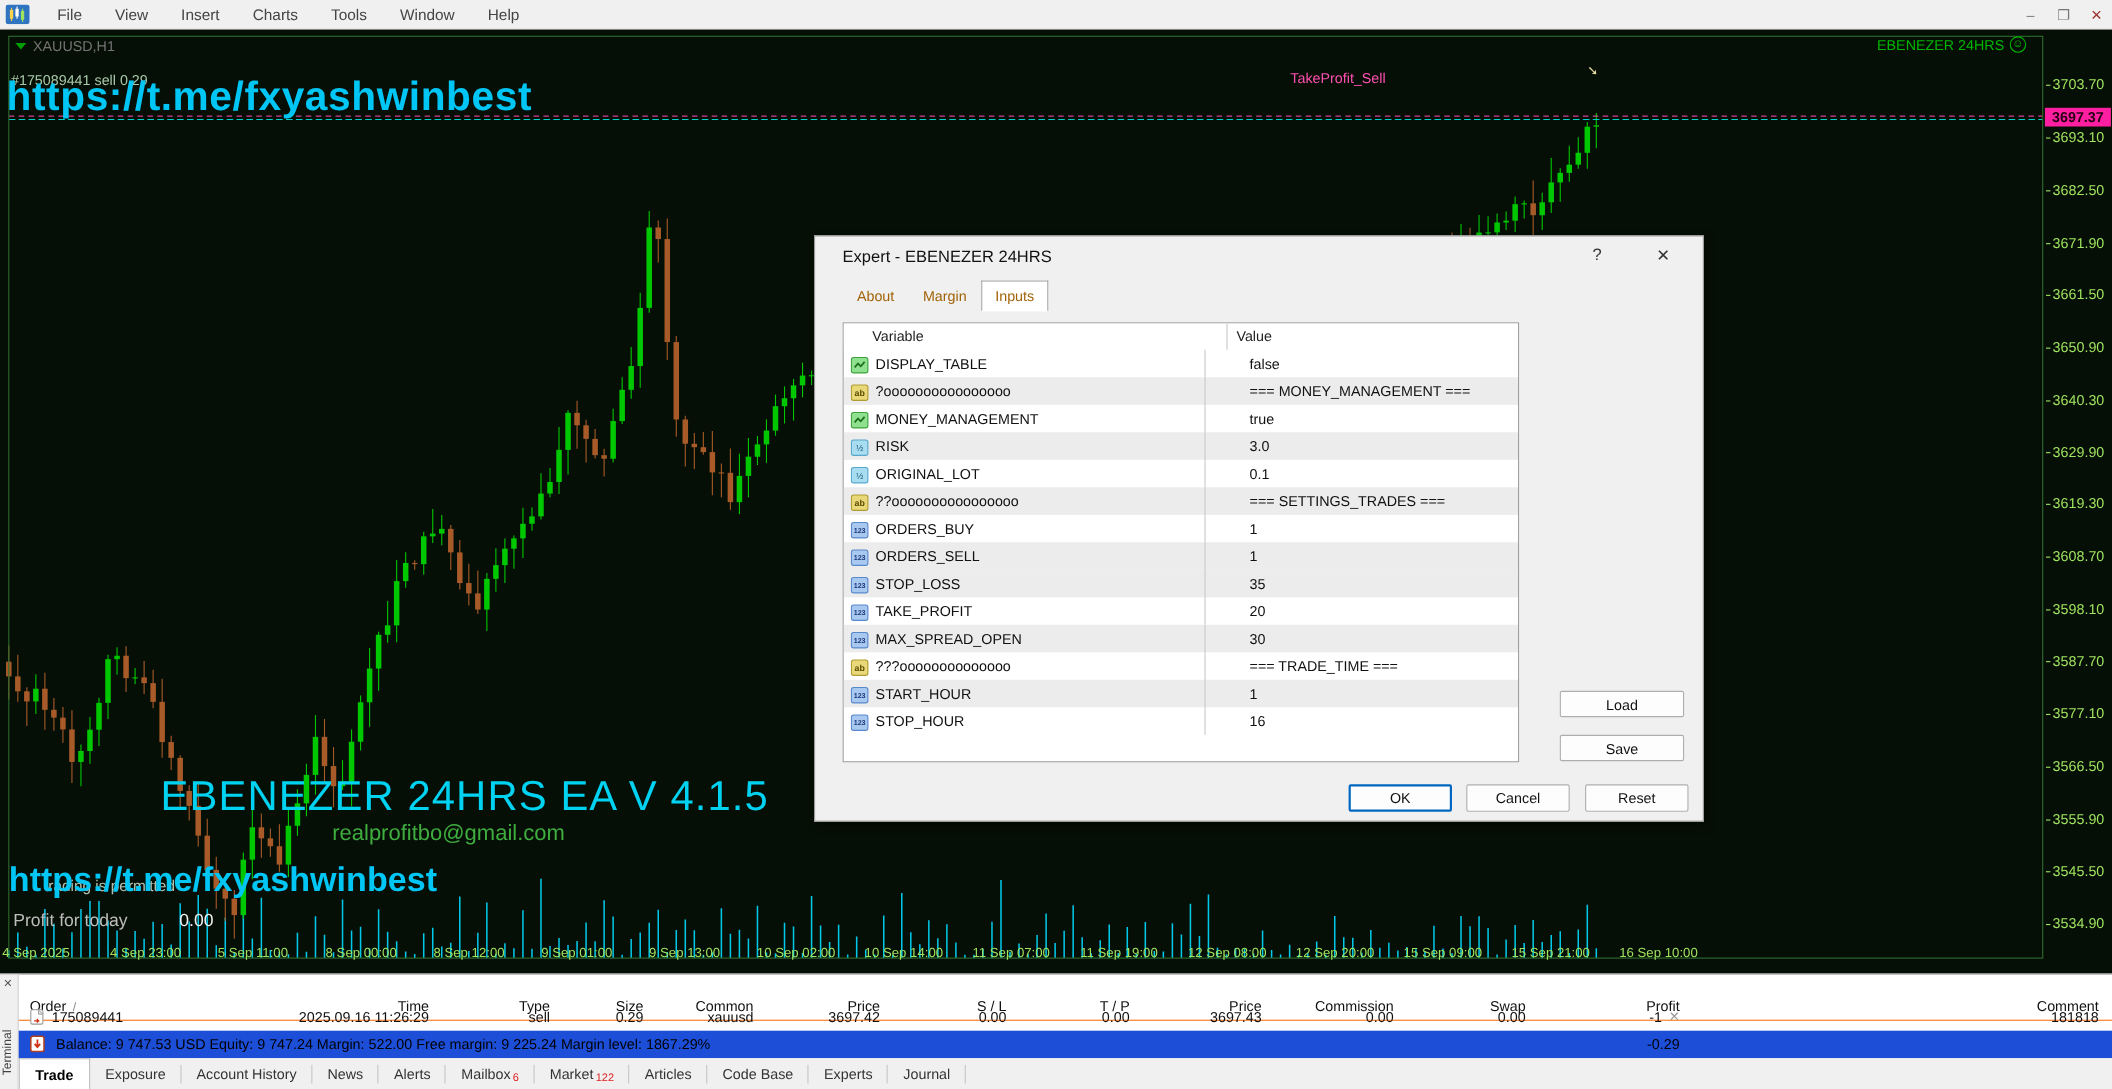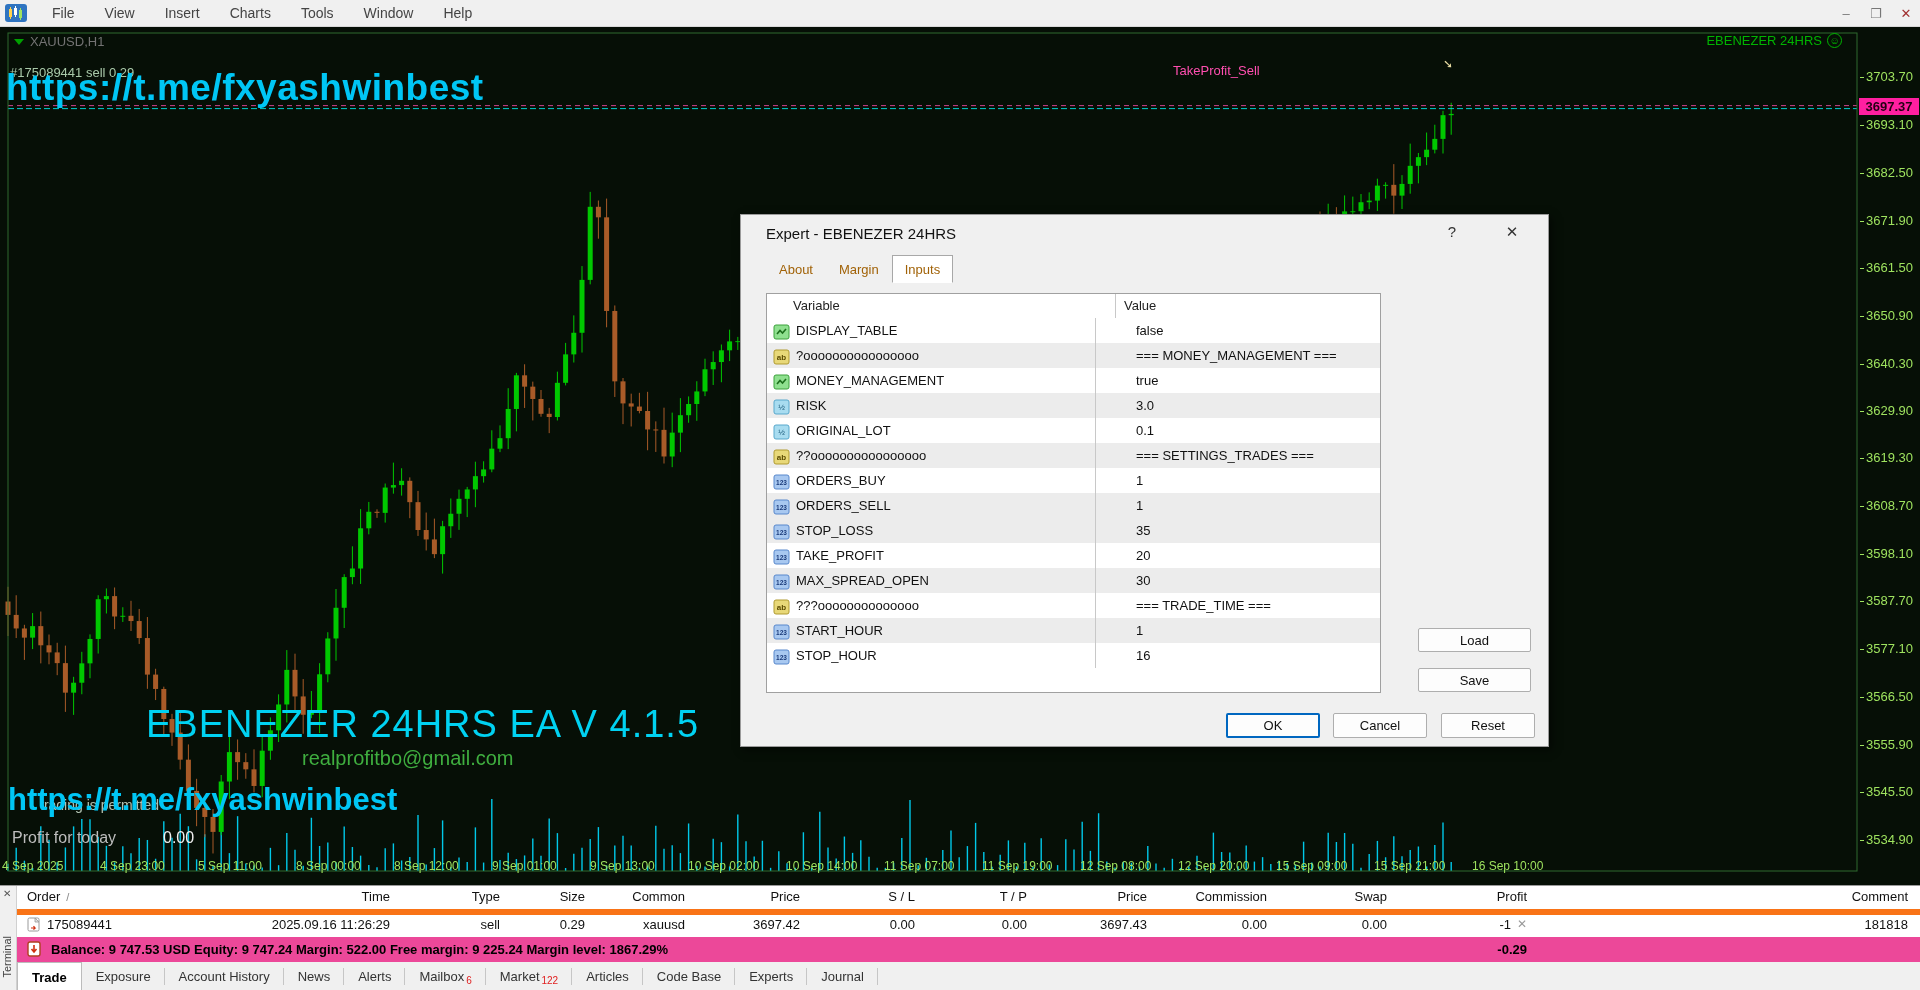--- a/index.html
+++ b/index.html
@@ -68,30 +68,30 @@
   #btn-reset{left:700px;top:498px;width:94px;}
 
   
   #terminal{position:absolute;left:0;top:885px;width:1920px;height:105px;background:#fff;border-top:1px solid #9a9a9a;}
   #term-strip{position:absolute;left:0;top:0;width:17px;height:105px;background:#f0f0f0;border-right:1px solid #d0d0d0;}
   #term-strip .strip-close{position:absolute;left:3px;top:2px;font-size:10px;color:#555;}
   #term-strip .strip-label{position:absolute;left:1px;top:50px;writing-mode:vertical-rl;transform:rotate(180deg);
     font-size:11px;color:#444;}
   #term-grid-head,#term-grid-row{position:absolute;left:17px;width:1903px;display:grid;
     grid-template-columns:221px 164px 110px 85px 100px 115px 115px 112px 120px 120px 120px 140px 1fr;}
-  #term-grid-head{top:3px;height:26px;line-height:15px;font-size:13px;color:#111;border-bottom:6px solid #f97316;}
+  #term-grid-head{top:16px;height:26px;line-height:26px;font-size:13px;color:#111;border-bottom:1px solid #f97316;}
   #term-grid-row{top:26px;height:25px;line-height:25px;font-size:13px;color:#111;}
   .th,.td{padding:0 12px;text-align:right;white-space:nowrap;overflow:hidden;}
   .th:first-child,.td:first-child{text-align:left;padding-left:10px;}
   .sort-mark{color:#888;font-size:11px;margin-left:6px;}
   .td-order{display:flex;align-items:center;gap:7px;}
   .profit-cell{display:flex;justify-content:flex-end;align-items:center;gap:6px;}
   .row-close-x{color:#9a9a9a;font-size:12px;}
-  #balance-bar{position:absolute;left:17px;top:51px;width:1903px;height:25px;background:#ec4899;
-    font-size:13px;font-weight:bold;color:#000;line-height:25px;}
+  #balance-bar{position:absolute;left:17px;top:51px;width:1903px;height:25px;background:#1d4ed8;
+    font-size:13px;font-weight:normal;color:#000;line-height:25px;}
   #balance-bar .bal-text{margin-left:34px;}
   #balance-icon{position:absolute;left:10px;top:4px;}
   #balance-total{position:absolute;left:1430px;top:0;width:80px;text-align:right;}
   #term-tabs{position:absolute;left:17px;top:76px;width:1903px;height:29px;background:#f0f0f0;
     display:flex;align-items:stretch;font-size:13px;color:#333;}
   .term-tab{padding:0 14px;display:flex;align-items:center;position:relative;}
   .term-tab .sep{position:absolute;right:0;top:6px;bottom:6px;width:1px;background:#c6c6c6;}
   .term-tab.active{background:#fff;border:1px solid #bcbcbc;border-bottom:none;font-weight:bold;color:#000;}
   .tab-badge{color:#e02020;font-size:10px;margin-left:2px;position:relative;top:4px;}
 </style>

